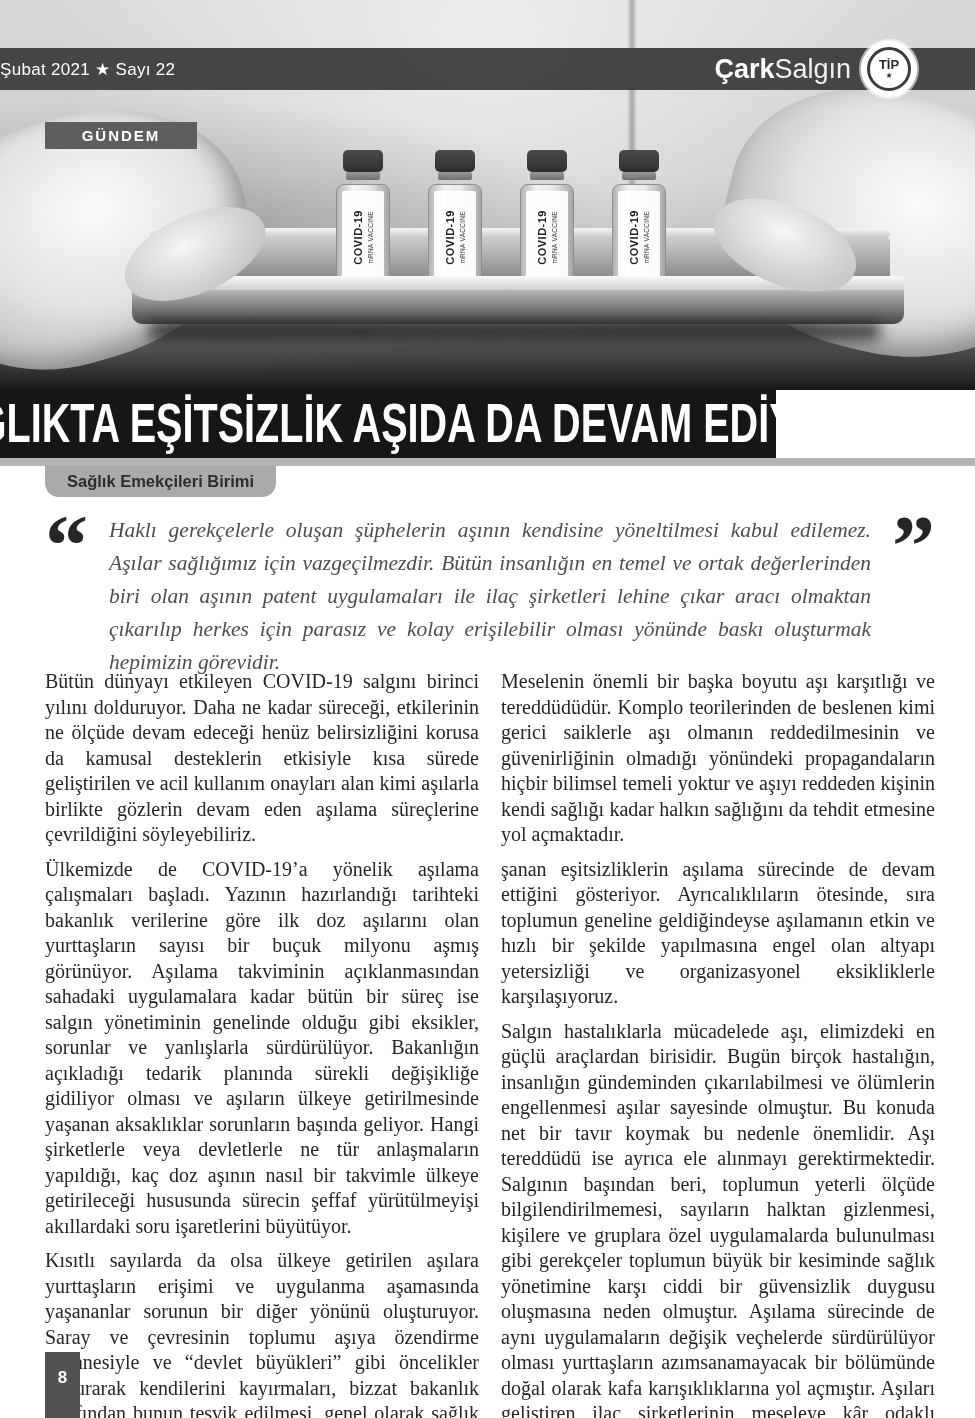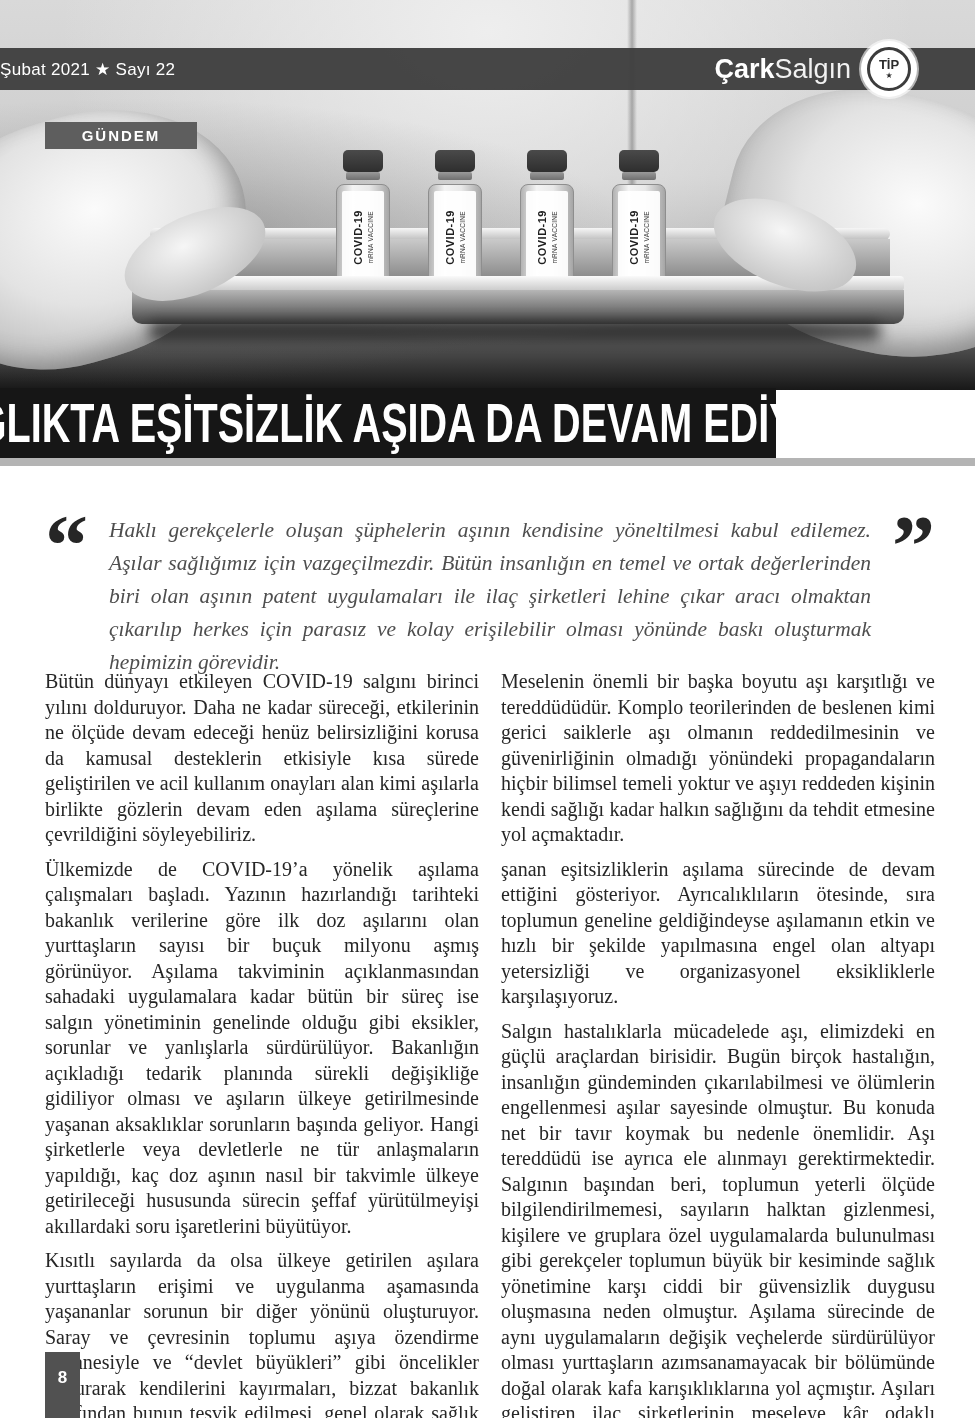--- a/index.html
+++ b/index.html
@@ -175,20 +175,21 @@
       <span class="tip-text">TİP</span>
       <span class="tip-star">★</span>
     </div>
   </div>
   <div class="section-label">GÜNDEM</div>
 
   <div class="banner">
     <h1>SAĞLIKTA EŞİTSİZLİK AŞIDA DA DEVAM EDİYOR</h1>
   </div>
   <div class="gray-strip"></div>
+  <div class="byline-tag">Sağlık Emekçileri Birimi</div>
 
   <div class="quote">
     <div class="qmark">“</div>
     <div class="qtext">Haklı gerekçelerle oluşan şüphelerin aşının kendisine yöneltilmesi kabul edilemez. Aşılar sağlığımız için vazgeçilmezdir. Bütün insanlığın en temel ve ortak değerlerinden biri olan aşının patent uygulamaları ile ilaç şirketleri lehine çıkar aracı olmaktan çıkarılıp herkes için parasız ve kolay erişilebilir olması yönünde baskı oluşturmak hepimizin görevidir.</div>
     <div class="qmark close">”</div>
   </div>
 
   <div class="columns">
     <div class="col">
       <p>Bütün dünyayı etkileyen COVID-19 salgını birinci yılını dolduruyor. Daha ne kadar süreceği, etkilerinin ne ölçüde devam edeceği henüz belirsizliğini korusa da kamusal desteklerin etkisiyle kısa sürede geliştirilen ve acil kullanım onayları alan kimi aşılarla birlikte gözlerin devam eden aşılama süreçlerine çevrildiğini söyleyebiliriz.</p>

